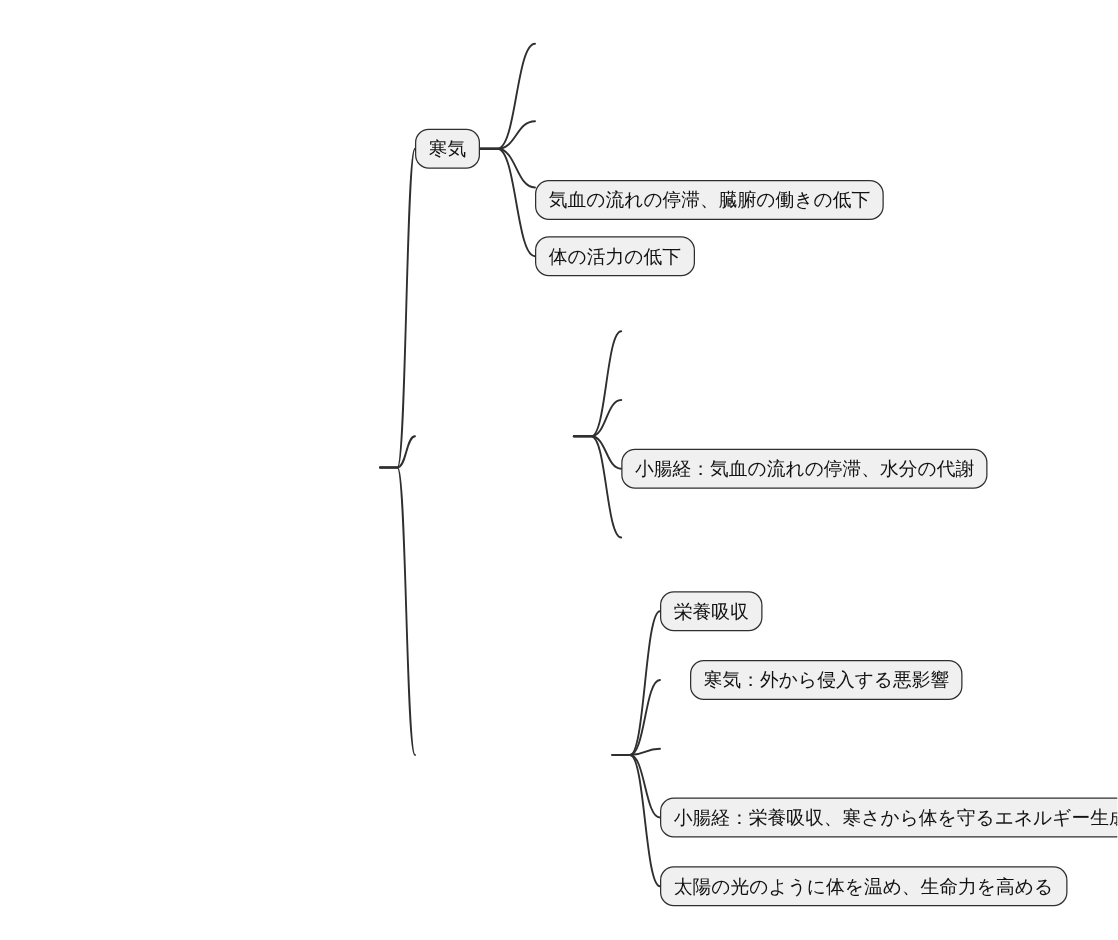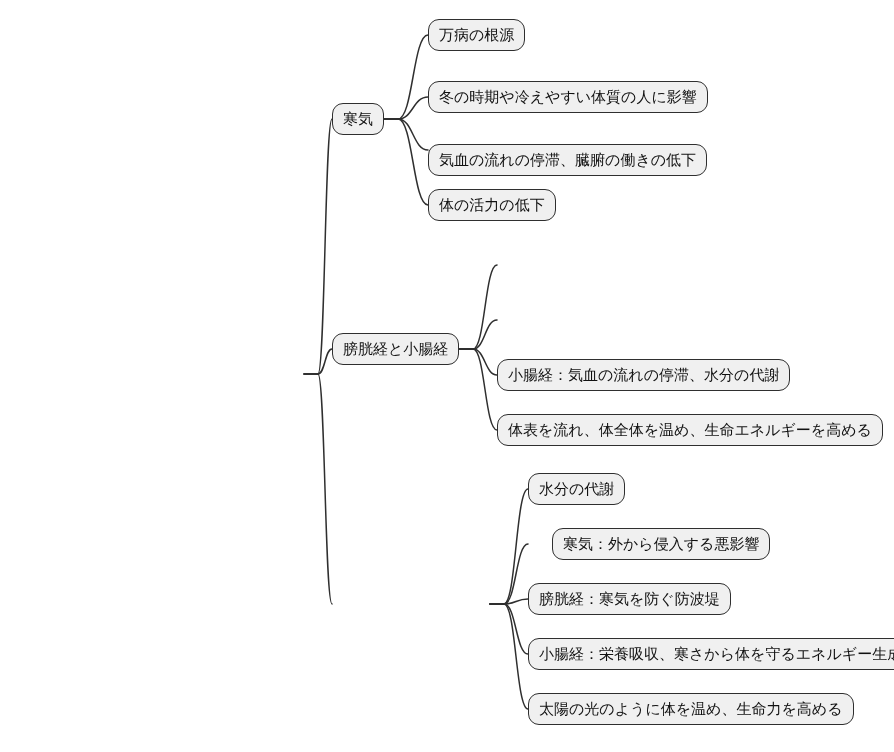--- a/index.html
+++ b/index.html
@@ -50,27 +50,22 @@
       <path d="M 304 374 L 318 374 C 325 374 325 604 332 604" fill="none" stroke-width="1.5" stroke-linecap="round" style="stroke: var(--link);"></path>
       <path d="M 490 604 L 504 604 C 516 604 516 489 528 489" fill="none" stroke-width="1.5" stroke-linecap="round" style="stroke: var(--link);"></path>
       <path d="M 490 604 L 504 604 C 516 604 516 544 528 544" fill="none" stroke-width="1.5" stroke-linecap="round" style="stroke: var(--link);"></path>
       <path d="M 490 604 L 504 604 C 516 604 516 599 528 599" fill="none" stroke-width="1.5" stroke-linecap="round" style="stroke: var(--link);"></path>
       <path d="M 490 604 L 504 604 C 516 604 516 654 528 654" fill="none" stroke-width="1.5" stroke-linecap="round" style="stroke: var(--link);"></path>
       <path d="M 490 604 L 504 604 C 516 604 516 709 528 709" fill="none" stroke-width="1.5" stroke-linecap="round" style="stroke: var(--link);"></path>
     </svg>
 
 
   <div class="node" id="n-b0" style="left:332px;top:103px">寒気</div>
-  <div class="node" id="n-b0c0" style="left:428px;top:19px">万病の根源</div>
-  <div class="node" id="n-b0c1" style="left:428px;top:81px">冬の時期や冷えやすい体質の人に影響</div>
   <div class="node" id="n-b0c2" style="left:428px;top:144px">気血の流れの停滞、臓腑の働きの低下</div>
   <div class="node" id="n-b0c3" style="left:428px;top:189px">体の活力の低下</div>
 
-  <div class="node" id="n-b1" style="left:332px;top:333px">膀胱経と小腸経</div>
   <div class="node" id="n-b1c2" style="left:497px;top:359px">小腸経：気血の流れの停滞、水分の代謝</div>
-  <div class="node" id="n-b1c3" style="left:497px;top:414px">体表を流れ、体全体を温め、生命エネルギーを高める</div>
 
-  <div class="node" id="n-b2c0" style="left:528px;top:473px">水分の代謝</div>
+  <div class="node" id="n-b2c0" style="left:528px;top:473px">栄養吸収</div>
   <div class="node" id="n-b2c1" style="left:552px;top:528px">寒気：外から侵入する悪影響</div>
-  <div class="node" id="n-b2c2" style="left:528px;top:583px">膀胱経：寒気を防ぐ防波堤</div>
   <div class="node" id="n-b2c3" style="left:528px;top:638px">小腸経：栄養吸収、寒さから体を守るエネルギー生成</div>
   <div class="node" id="n-b2c4" style="left:528px;top:693px">太陽の光のように体を温め、生命力を高める</div>
 </div>
 
 </body></html>

